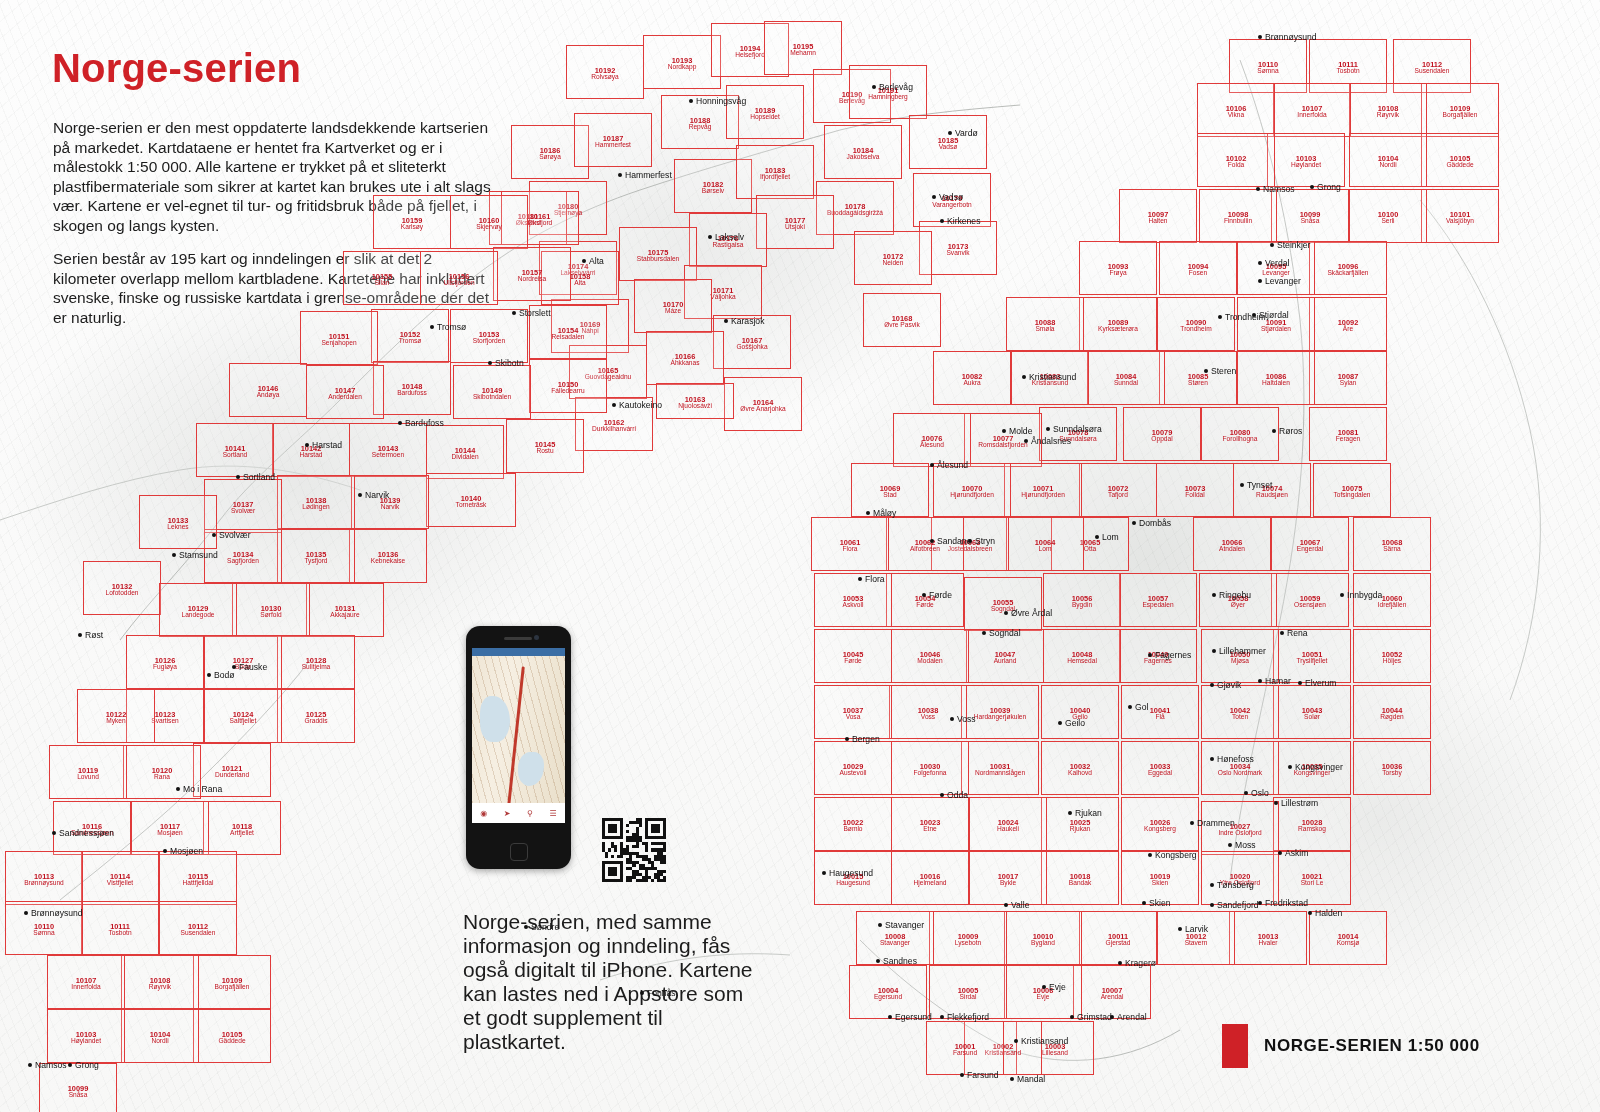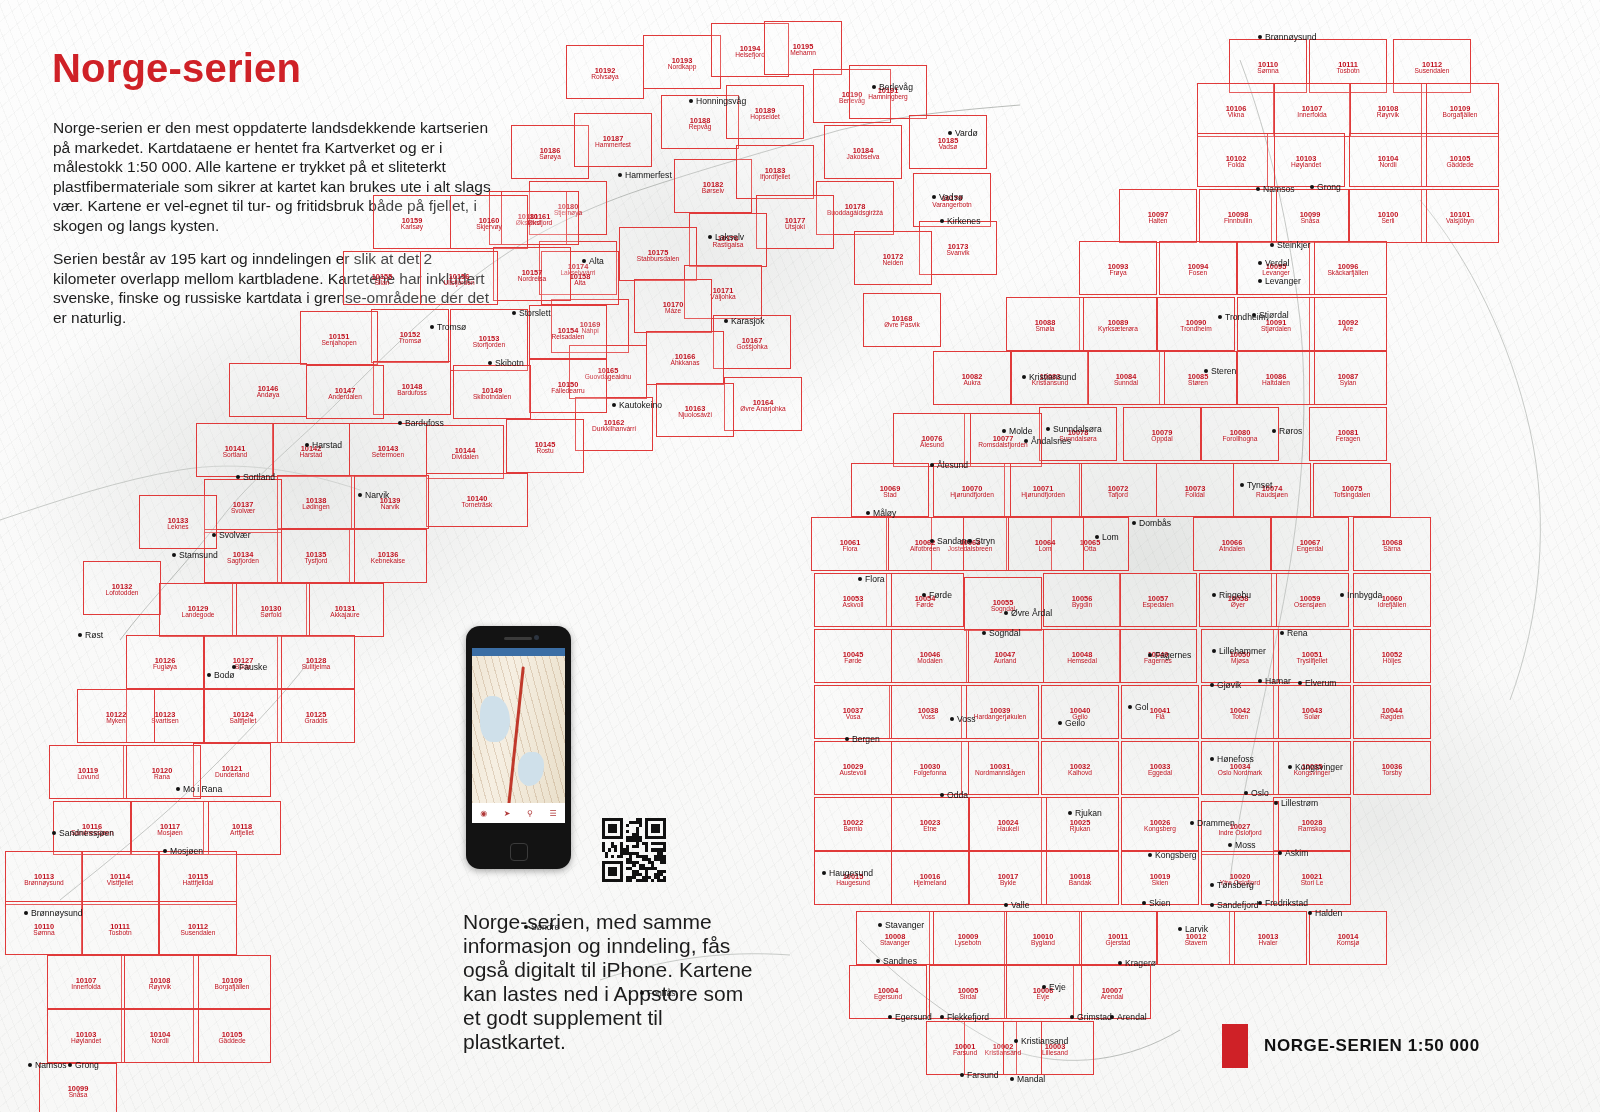--- a/index.html
+++ b/index.html
@@ -508,21 +508,21 @@
       <div class="nm">Áhkkanas</div>
     </div>
     <div class="cell-box" style="left: 569px; top: 345px; width: 78px; height: 54px;">
       <div class="code">10165</div>
       <div class="nm">Guovdageaidnu</div>
     </div>
     <div class="cell-box" style="left: 724px; top: 377px; width: 78px; height: 54px;">
       <div class="code">10164</div>
       <div class="nm">Øvre Anarjohka</div>
     </div>
-    <div class="cell-box" style="left: 656px; top: 383px; width: 78px; height: 54px;">
+    <div class="cell-box" style="left: 656px; top: 383px; width: 78px; height: 36px;">
       <div class="code">10163</div>
       <div class="nm">Njuolosávži</div>
     </div>
     <div class="cell-box" style="left: 575px; top: 397px; width: 78px; height: 54px;">
       <div class="code">10162</div>
       <div class="nm">Durkkilhanvárri</div>
     </div>
     <div class="cell-box" style="left: 501px; top: 191px; width: 78px; height: 54px;">
       <div class="code">10161</div>
       <div class="nm">Øksfjord</div>
@@ -548,21 +548,21 @@
       <div class="nm">Ullsfjorden</div>
     </div>
     <div class="cell-box" style="left: 343px; top: 251px; width: 78px; height: 54px;">
       <div class="code">10155</div>
       <div class="nm">Silan</div>
     </div>
     <div class="cell-box" style="left: 529px; top: 305px; width: 78px; height: 54px;">
       <div class="code">10154</div>
       <div class="nm">Reisadalen</div>
     </div>
-    <div class="cell-box" style="left: 450px; top: 309px; width: 78px; height: 62px;">
+    <div class="cell-box" style="left: 450px; top: 309px; width: 78px; height: 54px;">
       <div class="code">10153</div>
       <div class="nm">Storfjorden</div>
     </div>
     <div class="cell-box" style="left: 371px; top: 309px; width: 78px; height: 54px;">
       <div class="code">10152</div>
       <div class="nm">Tromsø</div>
     </div>
     <div class="cell-box" style="left: 300px; top: 311px; width: 78px; height: 54px;">
       <div class="code">10151</div>
       <div class="nm">Senjahopen</div>
@@ -600,21 +600,21 @@
       <div class="nm">Setermoen</div>
     </div>
     <div class="cell-box" style="left: 272px; top: 423px; width: 78px; height: 54px;">
       <div class="code">10142</div>
       <div class="nm">Harstad</div>
     </div>
     <div class="cell-box" style="left: 196px; top: 423px; width: 78px; height: 54px;">
       <div class="code">10141</div>
       <div class="nm">Sortland</div>
     </div>
-    <div class="cell-box" style="left: 426px; top: 473px; width: 102px; height: 54px;">
+    <div class="cell-box" style="left: 426px; top: 473px; width: 90px; height: 54px;">
       <div class="code">10140</div>
       <div class="nm">Torneträsk</div>
     </div>
     <div class="cell-box" style="left: 351px; top: 475px; width: 78px; height: 54px;">
       <div class="code">10139</div>
       <div class="nm">Narvik</div>
     </div>
     <div class="cell-box" style="left: 277px; top: 475px; width: 78px; height: 54px;">
       <div class="code">10138</div>
       <div class="nm">Lødingen</div>

